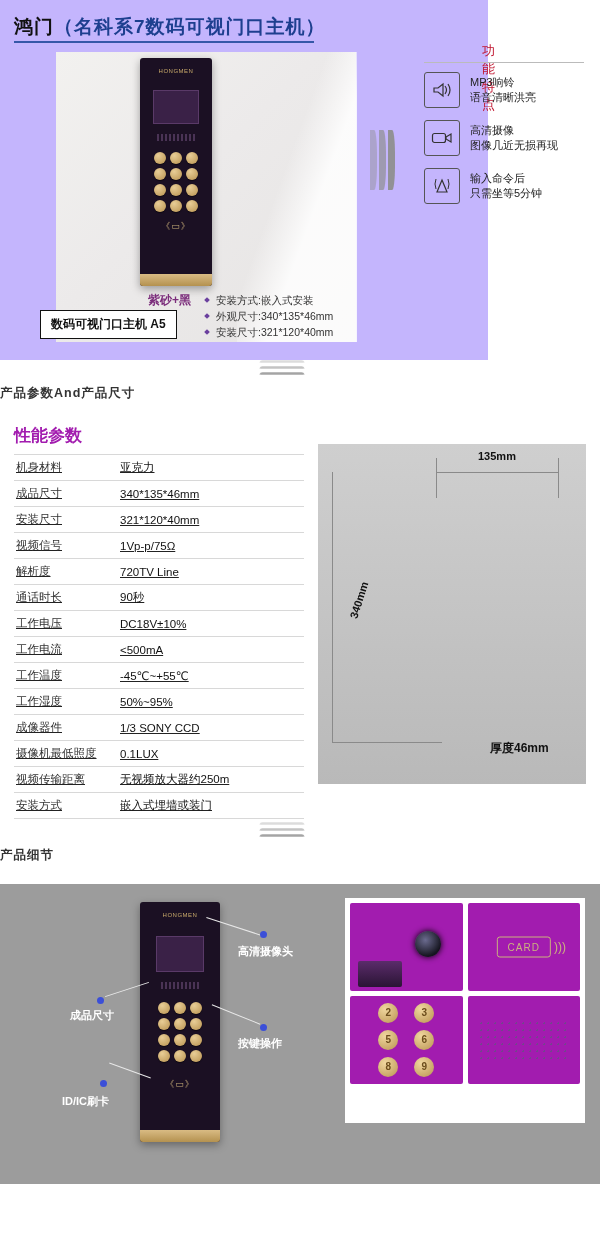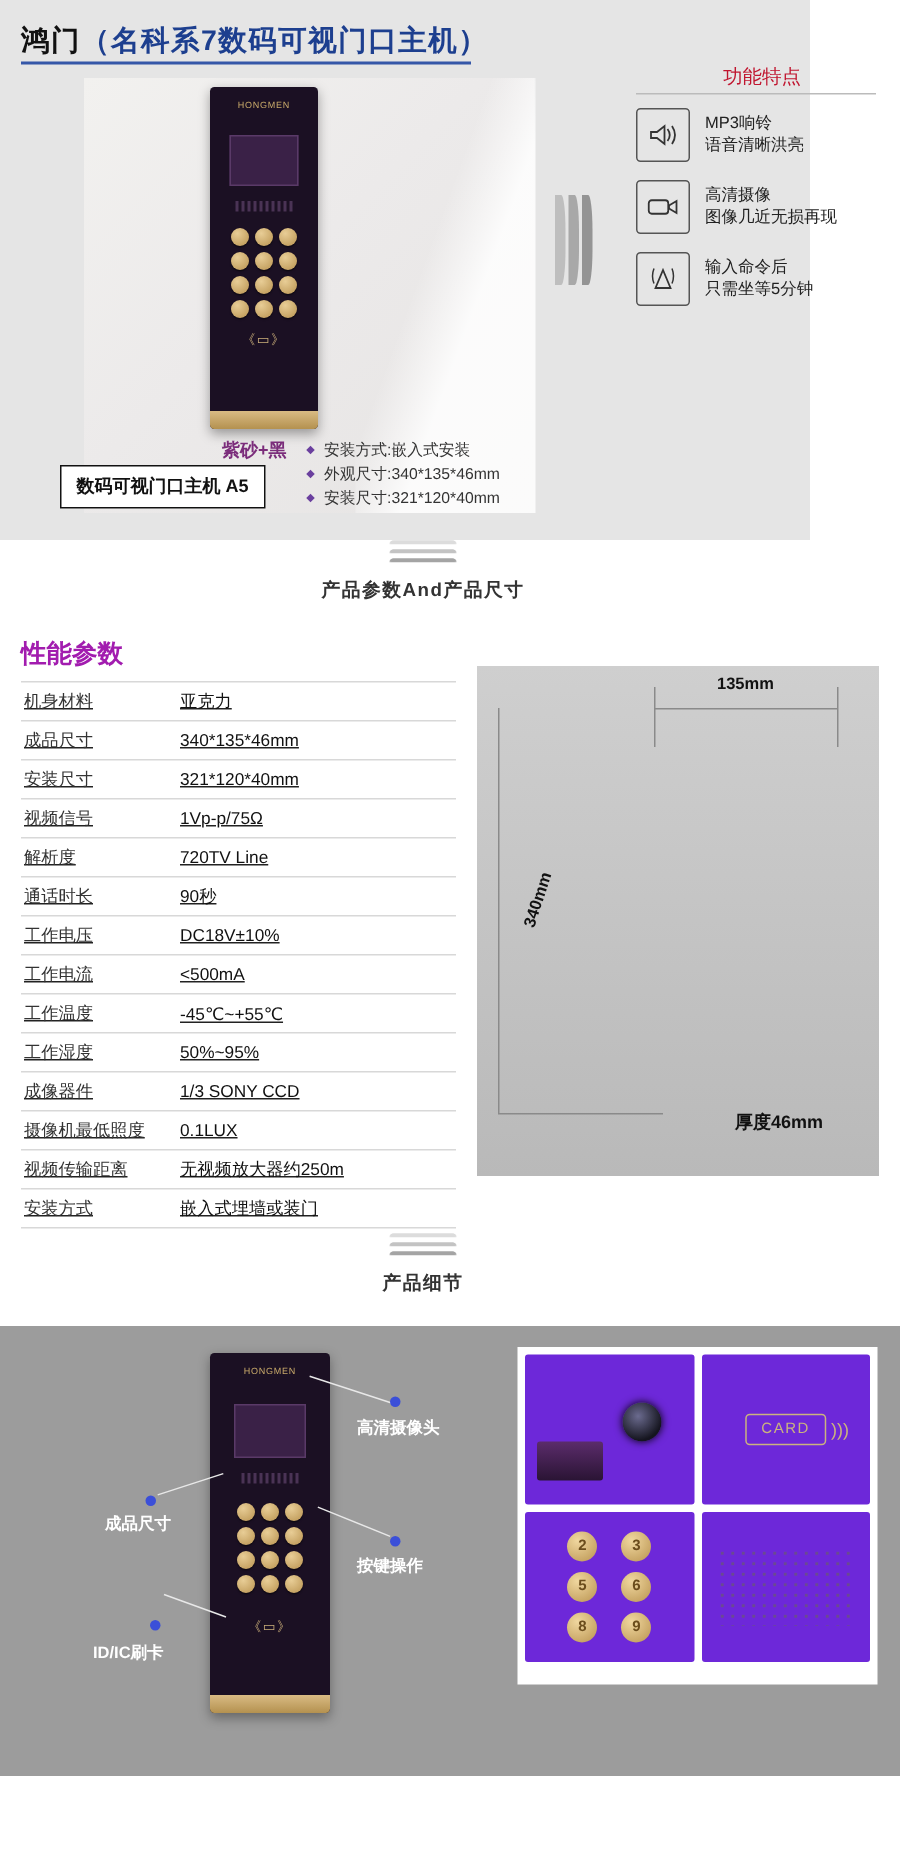--- a/index.html
+++ b/index.html
@@ -7,21 +7,21 @@
     width:600px;height:1250px;
     background:#ffffff;
     font-family:"Liberation Sans","DejaVu Sans",sans-serif;
     color:#222;
     overflow:hidden;
     position:relative;
   }
   .page{width:600px;height:1250px;position:relative;}
 
   
-  .hero{position:relative;width:540px;height:360px;background:#e5e5e5;}
+  .hero{position:relative;width:488px;height:360px;background:#c4b5fd;}
   .hero-title{
     position:absolute;left:14px;top:14px;
     font-size:19px;font-weight:bold;color:#2b2b2b;letter-spacing:1px;
   }
   .hero-title .brand{color:#111;}
   .hero-title .paren{color:#1d3f8f;}
   .hero-underline{
     position:absolute;left:14px;top:41px;width:300px;height:2px;background:#3557a8;
   }
   .hero-bg{
@@ -79,21 +79,21 @@
   
   .feat-title{position:absolute;left:482px;top:42px;font-size:13px;font-weight:normal;color:#c0152f;}
   .feat-underline{position:absolute;left:424px;top:62px;width:160px;height:1px;background:#bbb;}
   .feat-list{position:absolute;left:424px;top:72px;width:168px;}
   .feat-row{display:flex;align-items:center;gap:10px;margin-bottom:12px;}
   .feat-ico{width:34px;height:34px;border:1px solid #555;border-radius:3px;
     display:flex;align-items:center;justify-content:center;flex:0 0 34px;color:#333;}
   .feat-txt{font-size:11px;line-height:15px;color:#222;}
 
   
-  .divider{position:relative;width:564px;height:62px;text-align:center;}
+  .divider{position:relative;width:564px;height:62px;}
   .chev{margin:0 auto;width:44px;height:18px;position:relative;}
   .chev i{position:absolute;left:0;width:44px;height:3px;background:#9a9a9a;
     border-radius:2px;transform:perspective(20px) rotateX(28deg);}
   .chev i:nth-child(1){top:0;opacity:.35;width:44px;}
   .chev i:nth-child(2){top:6px;opacity:.6;}
   .chev i:nth-child(3){top:12px;opacity:.9;}
   .div-label{font-size:12.5px;font-weight:bold;color:#333;margin-top:7px;letter-spacing:1px;}
 
   
   .params-wrap{position:relative;width:600px;height:400px;}
@@ -115,21 +115,21 @@
   
   .detail{position:relative;width:600px;height:300px;background:#9c9c9c;}
   .detail-device{left:140px;top:18px;width:80px;height:240px;}
   .callout{position:absolute;font-size:11px;color:#fff;font-weight:bold;}
   .dot{position:absolute;width:7px;height:7px;border-radius:50%;background:#3b4fd8;}
   .lead{position:absolute;height:1px;background:#e8e8e8;}
 
   .photo-grid{position:absolute;left:345px;top:14px;width:240px;height:225px;
     background:#fff;padding:5px;box-sizing:border-box;}
   .pg-row{display:flex;gap:5px;margin-bottom:5px;}
-  .pg-cell{flex:1;height:100px;background:#6d28d9;position:relative;overflow:hidden;border-radius:2px;}
+  .pg-cell{flex:1;height:88px;background:#a21caf;position:relative;overflow:hidden;border-radius:2px;}
   .pg-cell.lens:after{content:"";position:absolute;left:58%;top:32%;width:26px;height:26px;border-radius:50%;
     background:radial-gradient(circle at 40% 35%,#6b6b8f,#15151f 70%);box-shadow:0 0 6px #000;}
   .pg-cell.lens:before{content:"";position:absolute;left:8px;top:58px;width:44px;height:26px;
     background:linear-gradient(#5b2c6b,#2a1434);border-radius:2px;}
   .card-ico{position:absolute;left:50%;top:50%;transform:translate(-50%,-50%);
     color:#cbb37e;font-size:10px;border:1px solid #cbb37e;padding:4px 10px;border-radius:3px;letter-spacing:1px;}
   .wave{position:absolute;right:14px;top:50%;transform:translateY(-50%);color:#cbb37e;font-size:12px;}
   .keys4{position:absolute;left:50%;top:50%;transform:translate(-50%,-50%);
     display:grid;grid-template-columns:repeat(2,1fr);gap:7px 16px;}
   .keys4 b{display:block;width:20px;height:20px;border-radius:50%;

